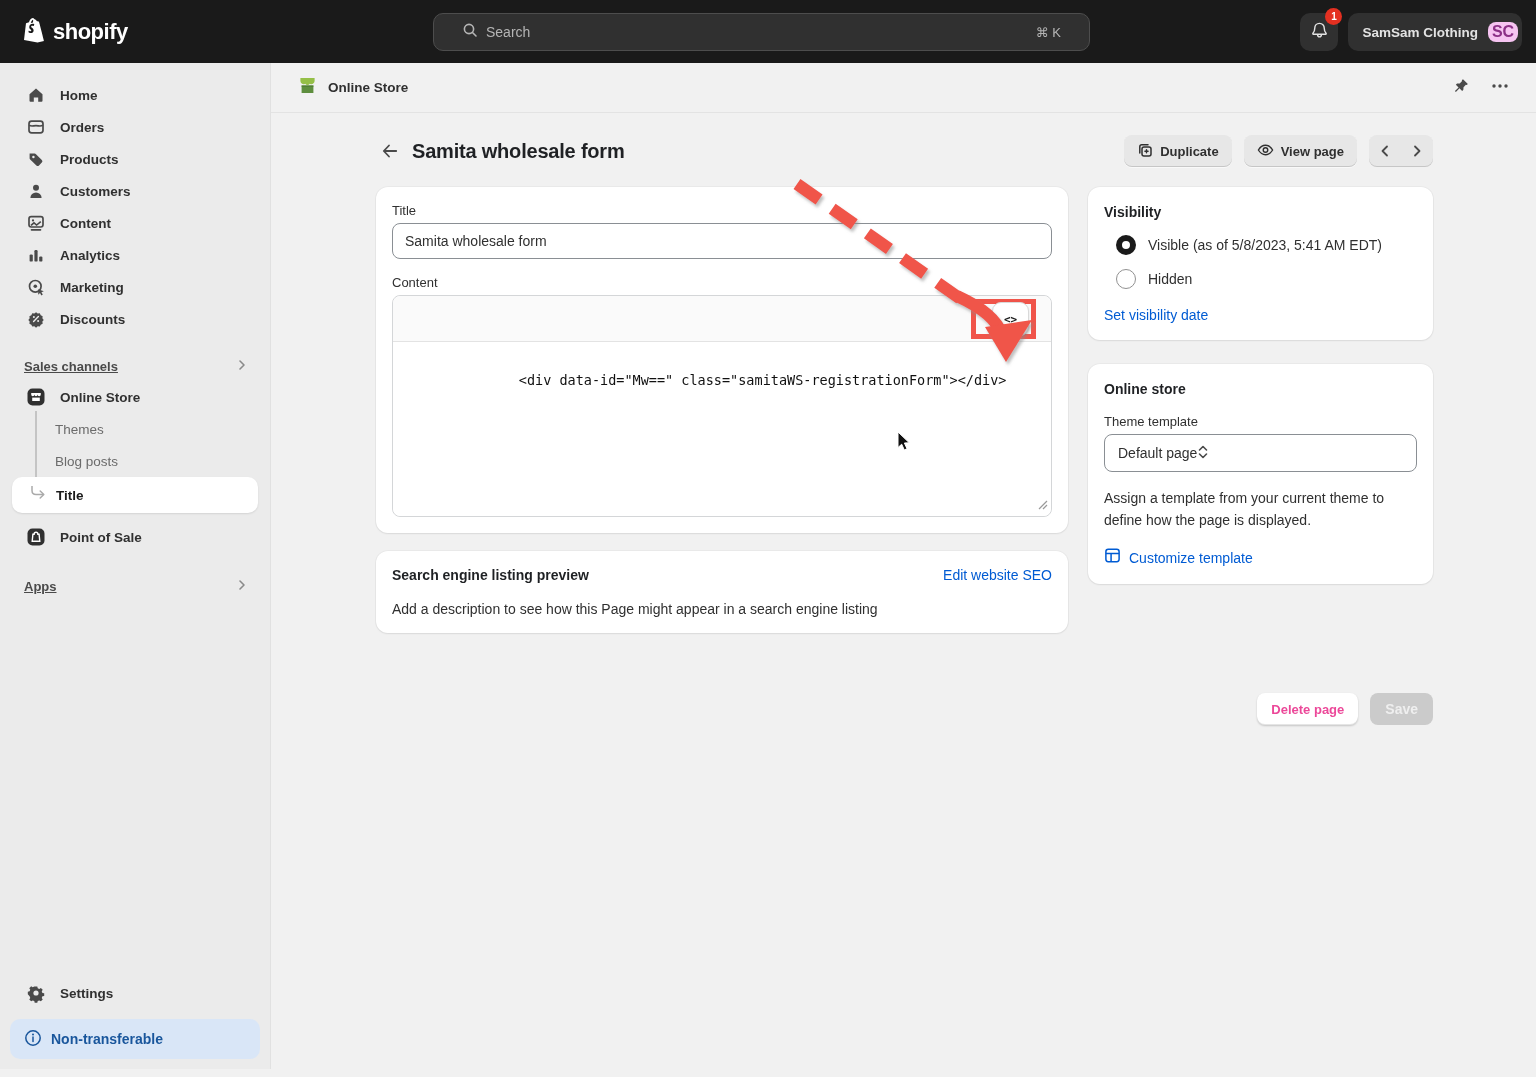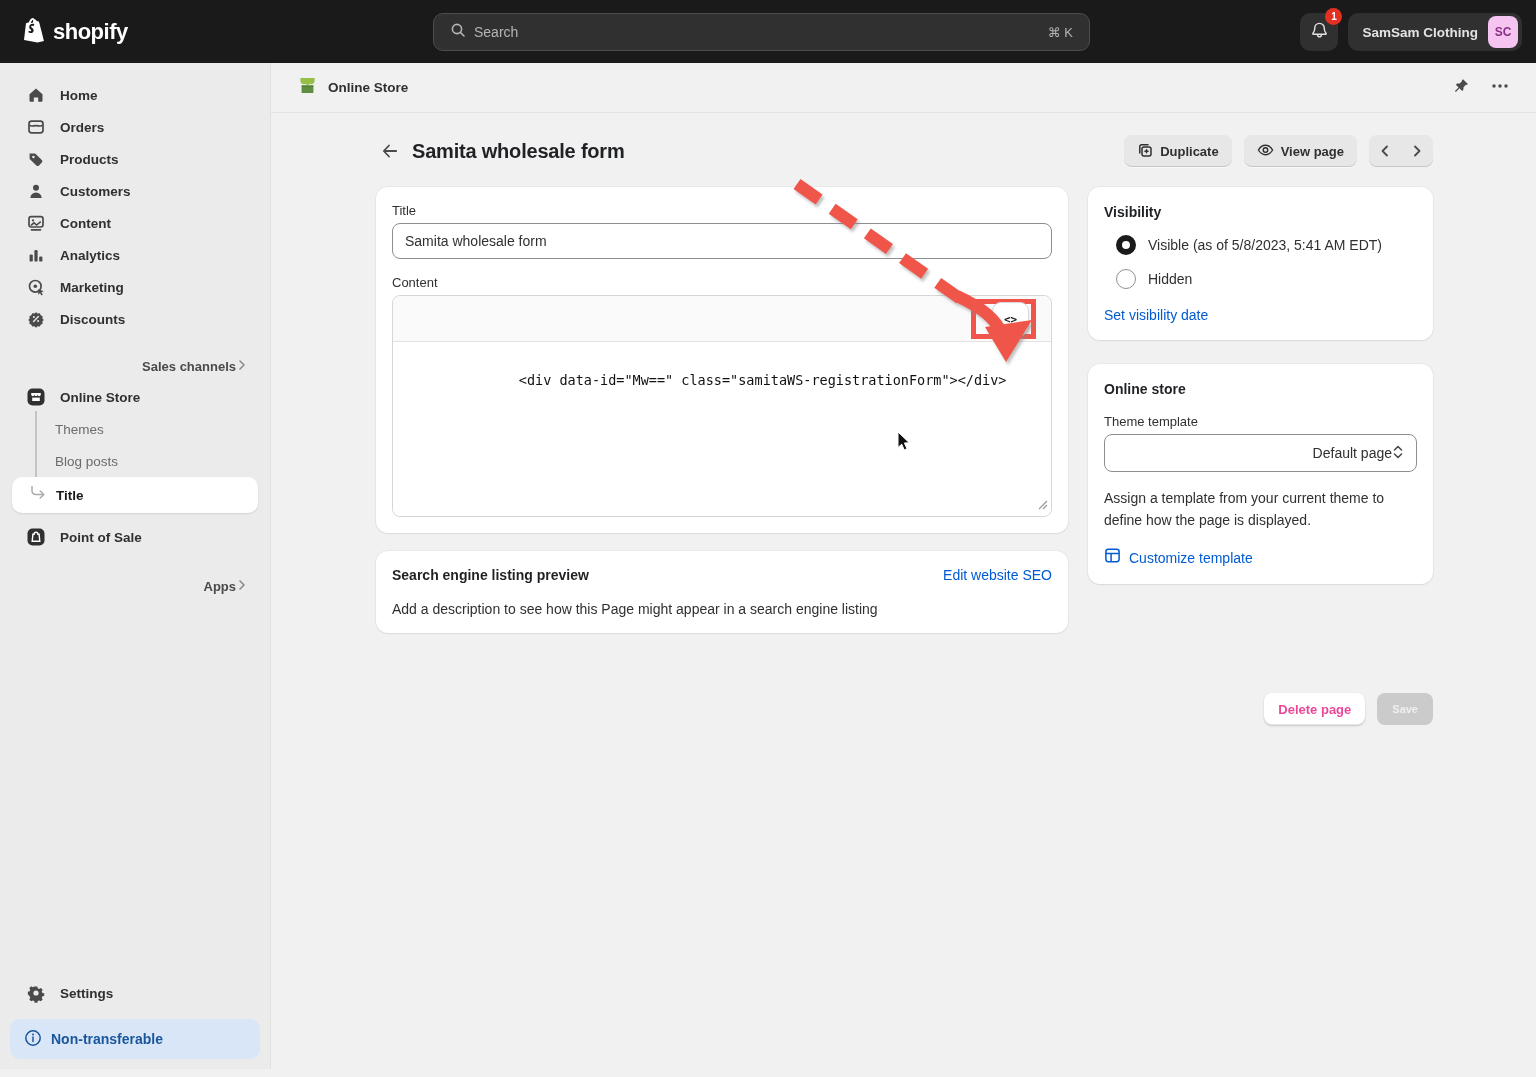--- a/index.html
+++ b/index.html
@@ -8,35 +8,35 @@
     --topbar:#1a1a1a; --panel:#ebebeb; --main:#f1f1f1;
   }
   *{box-sizing:border-box;margin:0;padding:0;}
   html,body{width:1536px;height:1077px;}
   body{font-family:"Liberation Sans",sans-serif;background:var(--main);position:relative;overflow:hidden;color:var(--ink);}
 
   
   .topbar{position:absolute;top:0;left:0;width:1536px;height:63px;background:var(--topbar);display:flex;align-items:center;z-index:20;}
   .brand{display:flex;align-items:center;gap:7px;margin-left:20px;}
   .brand-word{color:#fff;font-size:22px;font-weight:700;letter-spacing:-.5px;}
-  .searchbar{position:absolute;left:433px;top:13px;width:657px;height:38px;background:#303030;border:1px solid #4d4d4d;border-radius:10px;display:flex;align-items:center;padding:0 16px;gap:8px;}
+  .searchbar{position:absolute;left:433px;top:13px;width:657px;height:38px;background:#303030;border:1px solid #4d4d4d;border-radius:10px;display:flex;align-items:center;padding:0 28px;gap:8px;}
   .searchbar .ph{color:#b5b5b5;font-size:14px;flex:1;}
   .searchbar .kbd{color:#b5b5b5;font-size:13px;}
   .top-right{position:absolute;right:14px;top:13px;display:flex;align-items:center;gap:10px;}
   .bellbtn{position:relative;width:38px;height:38px;background:#303030;border-radius:10px;display:flex;align-items:center;justify-content:center;}
   .badge{position:absolute;top:-5px;right:-4px;min-width:17px;height:17px;border-radius:9px;background:#e43021;color:#fff;font-size:10px;font-weight:700;display:flex;align-items:center;justify-content:center;padding:0 4px;}
   .account{height:38px;background:#303030;border-radius:10px;display:flex;align-items:center;gap:10px;padding:0 4px 0 14px;}
   .account-name{color:#e3e3e3;font-size:13.5px;font-weight:600;}
-  .avatar{width:30px;height:32px;border-radius:8px;background:#f6c4f1;color:#8b3086;font-size:12px;font-weight:700;display:flex;align-items:center;justify-content:center;}
+  .avatar{width:30px;height:20px;border-radius:8px;background:#f6c4f1;color:#8b3086;font-size:16px;font-weight:700;display:flex;align-items:center;justify-content:center;}
 
   
   .sidebar{position:absolute;top:63px;left:0;width:271px;bottom:8px;background:var(--panel);border-right:1px solid #e1e1e1;padding-top:16px;z-index:10;display:flex;flex-direction:column;}
   .nav-item{height:32px;display:flex;align-items:center;gap:14px;padding-left:26px;font-size:13.5px;font-weight:600;color:var(--ink);cursor:pointer;}
   .nav-item .ic{width:20px;height:20px;display:flex;align-items:center;justify-content:center;flex:none;}
-  .section-head{height:30px;display:flex;align-items:center;justify-content:flex-end;padding:0 22px 0 24px;margin-top:16px;font-size:13px;font-weight:600;color:#4a4a4a;}
+  .section-head{height:30px;display:flex;align-items:center;justify-content:space-between;padding:0 22px 0 24px;margin-top:16px;font-size:13px;font-weight:600;color:#4a4a4a;text-decoration:underline;}
   .subtree{position:relative;}
   .vline{position:absolute;left:35px;top:30px;width:1.5px;height:72px;background:#c4c4c4;z-index:0;}
   .sub-item{height:32px;display:flex;align-items:center;padding-left:55px;font-size:13.5px;font-weight:500;color:#6b6b6b;cursor:pointer;}
   .pill-active{position:relative;z-index:1;height:36px;margin:0 12px;background:#fff;border-radius:10px;box-shadow:0 1px 2px rgba(0,0,0,.10);display:flex;align-items:center;gap:8px;padding-left:18px;font-size:13.5px;font-weight:700;color:#1a1a1a;cursor:pointer;}
   .sidebar-bottom{margin-top:auto;}
   .banner{margin:10px;height:40px;background:#d9e6f7;border-radius:10px;display:flex;align-items:center;gap:9px;padding:8px 14px;color:#19569c;font-size:14px;font-weight:600;cursor:pointer;}
 
   
   .main{position:absolute;top:63px;left:271px;right:0;bottom:0;background:var(--main);}
   .context-bar{height:50px;display:flex;align-items:center;padding:0 26px;border-bottom:1px solid #e3e3e3;}
@@ -68,27 +68,27 @@
   .seo-head{display:flex;align-items:center;justify-content:space-between;}
   .card-heading{font-size:14px;font-weight:700;color:#1f2124;}
   .link{font-size:14px;color:var(--blue);text-decoration:none;cursor:pointer;}
   .seo-desc{margin-top:18px;font-size:14px;color:var(--ink);}
 
   .radio-row{display:flex;align-items:center;gap:12px;margin-top:14px;font-size:14px;color:var(--ink);cursor:pointer;padding-left:12px;}
   .radio-on{width:20px;height:20px;border-radius:50%;border:6.5px solid #1a1a1a;background:#fff;flex:none;}
   .radio-off{width:20px;height:20px;border-radius:50%;border:1px solid #919191;background:#fff;flex:none;}
   .vis-link{display:inline-block;margin-top:18px;}
 
-  .select{margin-top:2px;height:38px;border:1px solid #8a8f94;border-radius:8px;display:flex;align-items:center;justify-content:flex-end;padding:0 12px 0 13px;font-size:14px;color:var(--ink);cursor:pointer;background:#fff;}
+  .select{margin-top:2px;height:38px;border:1px solid #8a8f94;border-radius:8px;display:flex;align-items:center;justify-content:flex-start;padding:0 12px 0 13px;font-size:14px;color:var(--ink);cursor:pointer;background:#fff;}
   .help-text{margin-top:16px;font-size:14px;line-height:1.55;color:var(--ink);}
   .customize{display:flex;align-items:center;gap:8px;margin-top:16px;}
 
   .footer-actions{display:flex;justify-content:flex-end;gap:12px;margin-top:60px;}
   .btn-delete{height:32px;background:#fff;border:none;border-radius:8px;box-shadow:0 1px 2px rgba(0,0,0,.18),inset 0 -1px 0 rgba(0,0,0,.1);padding:0 14px;font-size:13px;font-weight:700;color:#ec4899;cursor:pointer;font-family:inherit;}
-  .btn-save{height:32px;background:#cbcbcb;border:none;border-radius:8px;padding:0 15px;font-size:11px;font-weight:700;color:#efefef;cursor:default;font-family:inherit;}
+  .btn-save{height:32px;background:#cbcbcb;border:none;border-radius:8px;padding:0 15px;font-size:14px;font-weight:700;color:#efefef;cursor:default;font-family:inherit;}
 
   .overlay{position:absolute;inset:0;z-index:40;pointer-events:none;}
 </style>
 </head>
 <body>
 
 <header class="topbar">
   <div class="brand">
     <span class="ic">
       <svg width="26" height="28" viewBox="0 0 26 28">

